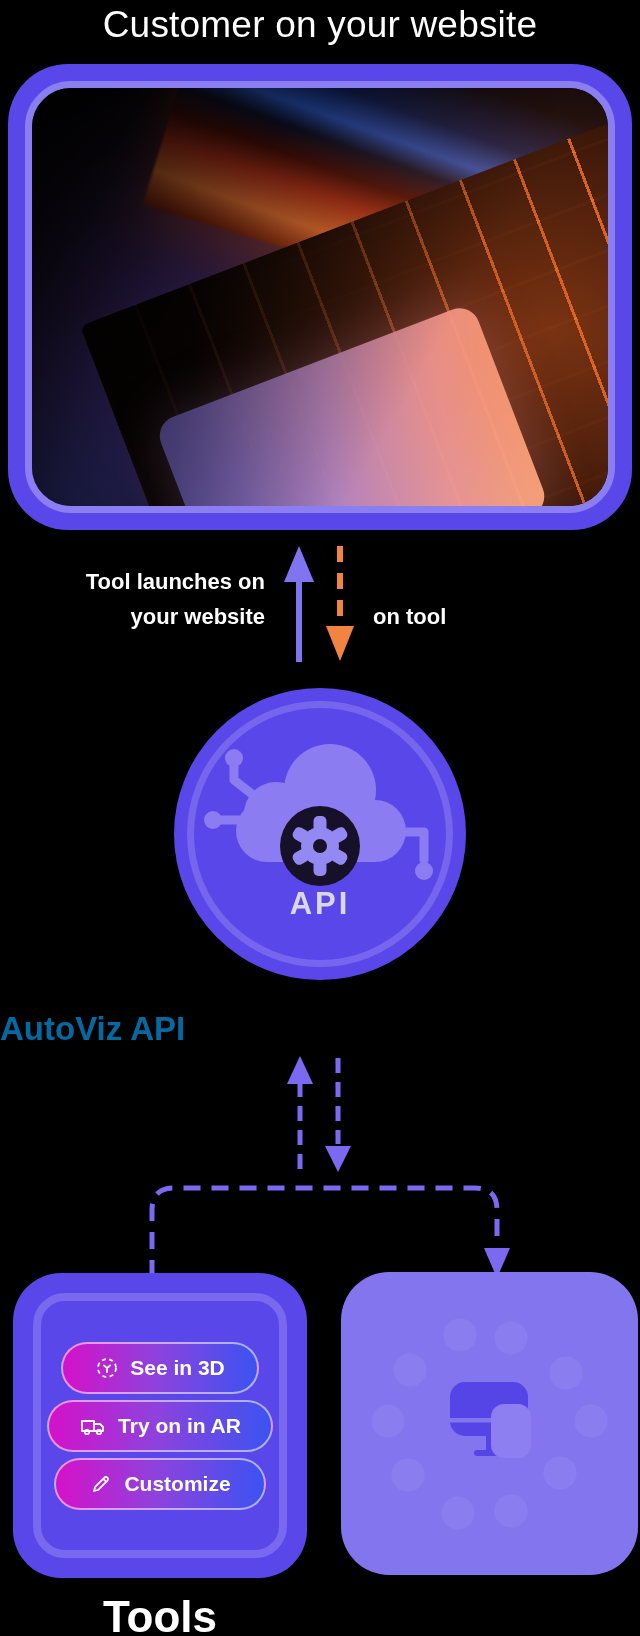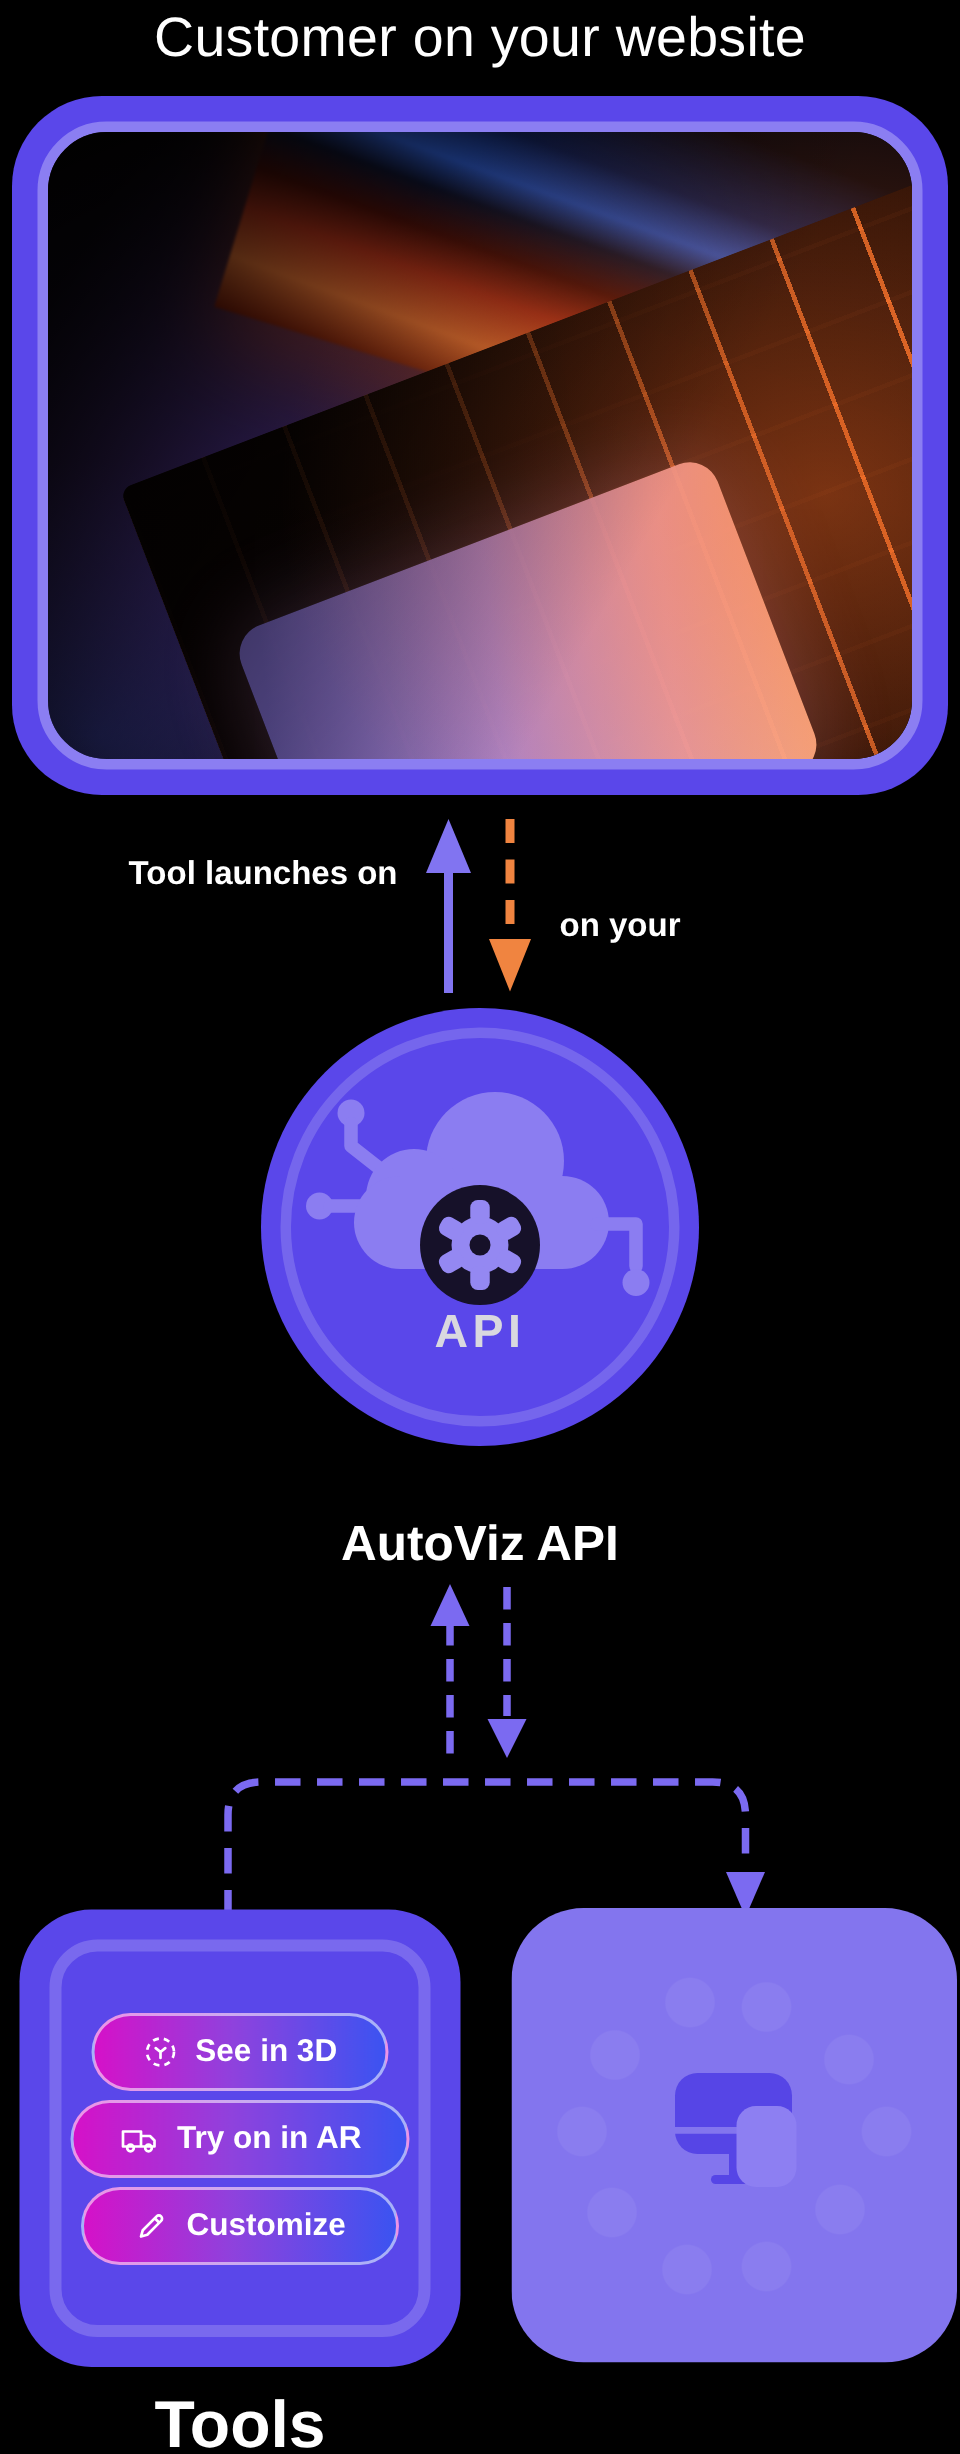--- a/index.html
+++ b/index.html
@@ -53,28 +53,28 @@
   
   .overlay{position:absolute;inset:0;pointer-events:none;}
   .st-purple{stroke:var(--arrow-purple);}
   .f-purple{fill:var(--arrow-purple);}
   .st-orange{stroke:var(--orange);}
   .f-orange{fill:var(--orange);}
   .st-dash{stroke:var(--dash-purple);}
   .f-dash{fill:var(--dash-purple);}
 
   
-  .api-node{position:absolute;left:174px;top:672px;width:292px;height:292px;border-radius:50%;
+  .api-node{position:absolute;left:174px;top:688px;width:292px;height:292px;border-radius:50%;
     background:var(--purple);}
   .api-ring{position:absolute;inset:13px;border-radius:50%;border:7px solid rgba(255,255,255,.17);}
   .api-icon{position:absolute;left:50%;top:40px;transform:translateX(-50%);}
   .api-text{position:absolute;left:0;top:198px;width:100%;text-align:center;
     color:var(--api-text);font-size:31px;font-weight:800;letter-spacing:3px;}
-  .autoviz-label{position:absolute;left:0;top:1010px;width:640px;text-align:center;
-    color:#ffffff;font-size:33px;font-weight:800;}
+  .autoviz-label{position:absolute;left:0;top:1010px;width:640px;
+    color:#0369a1;font-size:33px;font-weight:800;}
 
   
   .tools-box{position:absolute;left:13px;top:1273px;width:294px;height:305px;
     border-radius:48px;background:var(--purple);}
   .tools-inner-stroke{position:absolute;inset:20px;border-radius:32px;
     border:8px solid rgba(255,255,255,.19);}
   .btn-col{position:absolute;left:0;top:69px;width:100%;display:flex;flex-direction:column;
     align-items:center;gap:6px;}
   .pill{appearance:none;border:2px solid rgba(255,255,255,.55);border-radius:26px;height:52px;
     display:flex;align-items:center;justify-content:center;gap:11px;cursor:pointer;
@@ -118,24 +118,25 @@
       <div class="ph ph-screen"></div>
       <div class="ph ph-keyboard"></div>
       <div class="ph ph-trackpad"></div>
       <div class="ph ph-glow-orange"></div>
       <div class="ph ph-vignette"></div>
     </div>
   </div>
 
   <div class="flow-label left">
     <span>Tool launches on</span><br>
+    <span>your website</span>
   </div>
   <div class="flow-label right">
     <br>
-    <span>on your</span>
+    <span>on tool</span>
   </div>
 
   <svg class="overlay" width="640" height="1636" viewBox="0 0 640 1636">
 
     <g>
       <path d="M299 580 V 662" class="st-purple" stroke-width="6" fill="none"></path>
       <polygon points="299,546 284,582 314,582" class="f-purple"></polygon>
     </g>
 
     <g>

